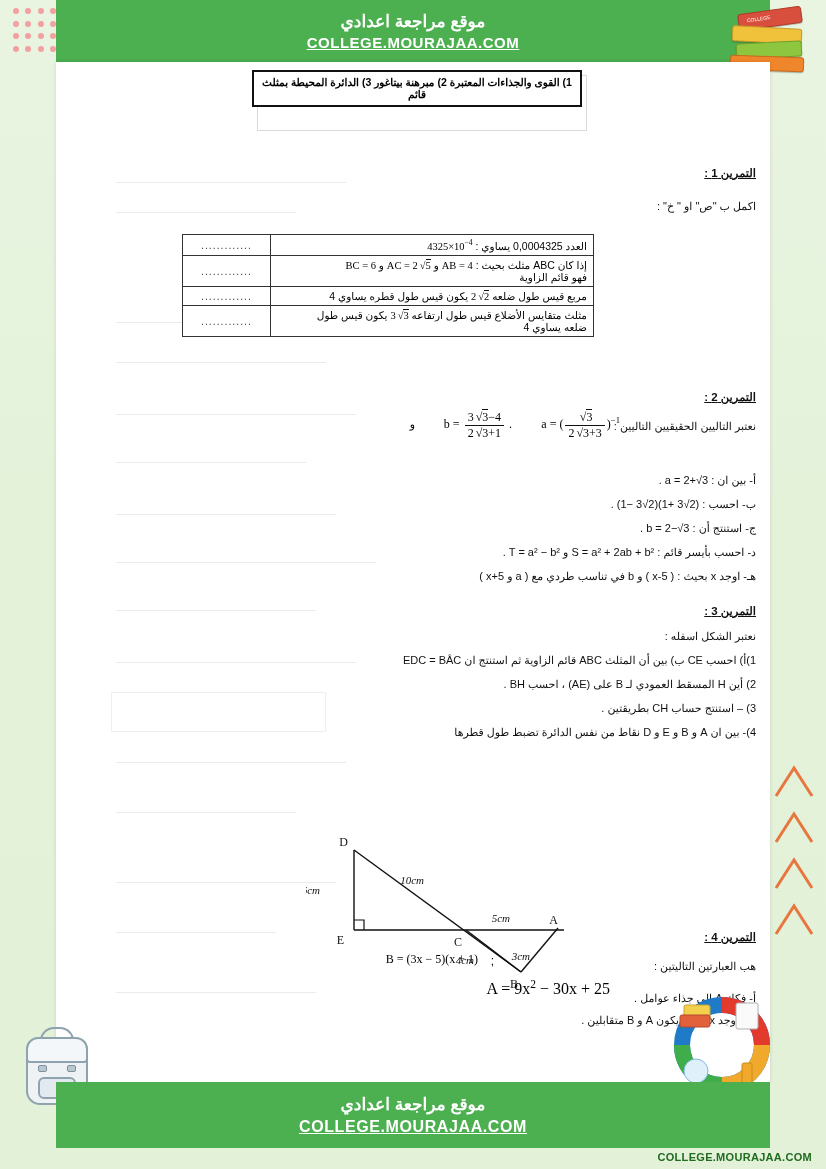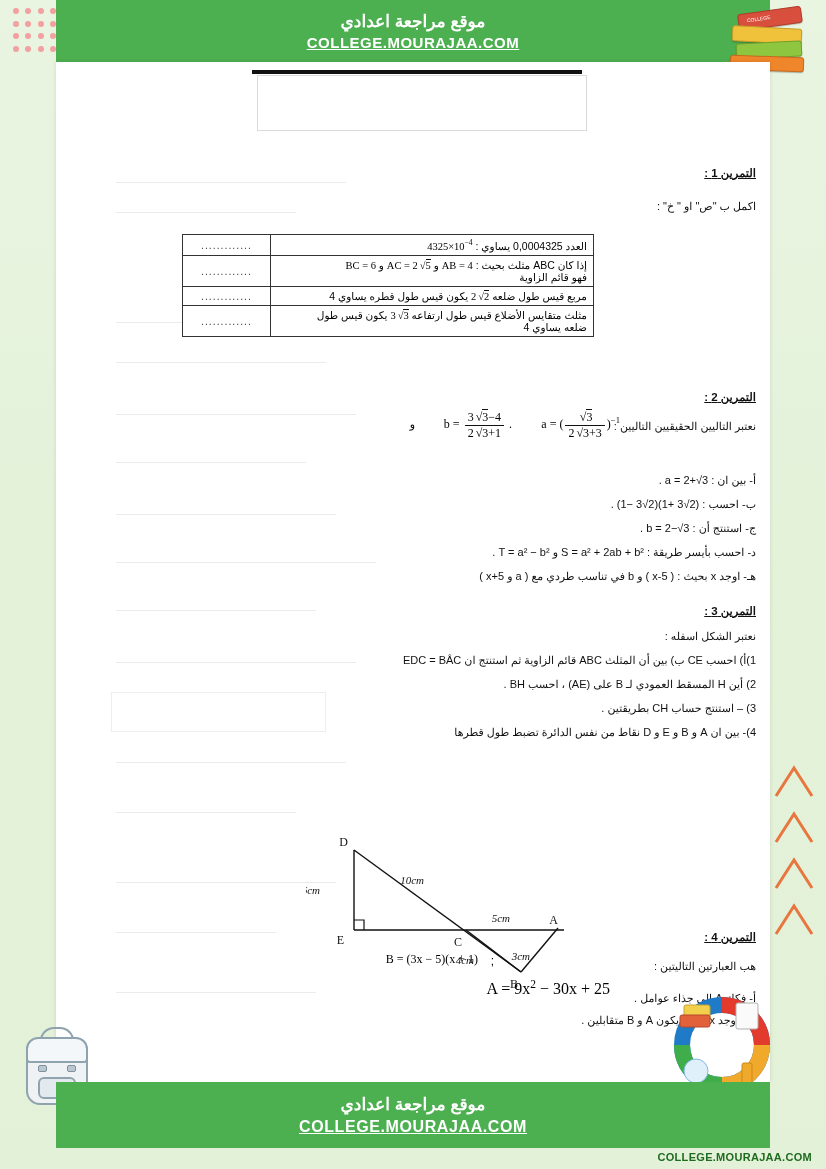--- a/index.html
+++ b/index.html
@@ -197,20 +197,21 @@
     <div class="bx" style="left:55px; top:630px; width:215px; height:40px;"></div>
     <div class="ln" style="left:60px; top:700px; width:230px;"></div>
     <div class="ln" style="left:60px; top:750px; width:180px;"></div>
     <div class="ln" style="left:60px; top:820px; width:220px;"></div>
     <div class="ln" style="left:60px; top:870px; width:160px;"></div>
     <div class="ln" style="left:60px; top:930px; width:200px;"></div>
   </div>
 
   <div class="title-shadow"></div>
   <div class="title-box">
+    <div class="t2">1) القوى والجذاءات المعتبرة  2) مبرهنة بيتاغور  3) الدائرة المحيطة بمثلث قائم</div>
   </div>
 
   <div class="ex-title" style="right:14px; top:104px;">التمرين 1 :</div>
   <div class="ex-line" style="right:14px; top:138px;">اكمل ب "ص" او " خ" :</div>
 
   <table class="tbl1">
     <tbody>
       <tr>
         <td class="c-stat">
           العدد 0,0004325 يساوي : <span class="math">4325×10<span class="sup">−4</span></span>
@@ -251,21 +252,21 @@
   <div style="position:absolute; right:258px; top:348px; font-size:12px;">
     <span class="math"><span class="it">b</span> =
       <span class="frac"><span class="n">3<span class="sr"><span style="border-top:1px solid #111">3</span></span>−4</span><span class="d">2<span class="sr"><span style="border-top:1px solid #111">3</span></span>+1</span></span> .
     </span>
   </div>
   <div style="position:absolute; right:355px; top:356px; font-size:11px;">و</div>
 
   <div class="ex-line" style="right:14px; top:412px;">أ-   بين ان : a = 2+√3 .</div>
   <div class="ex-line" style="right:14px; top:436px;">ب-   احسب : (2√3 +1)(2√3 −1) .</div>
   <div class="ex-line" style="right:14px; top:460px;">ج-   استنتج أن : b = 2−√3 .</div>
-  <div class="ex-line" style="right:14px; top:484px;">د-   احسب بأيسر طريقة : S = a² + 2ab + b²  و  T = a² − b² .</div>
+  <div class="ex-line" style="right:14px; top:484px;">د-   احسب بأيسر قائم : S = a² + 2ab + b²  و  T = a² − b² .</div>
   <div class="ex-line" style="right:14px; top:508px;">هـ- اوجد x بحيث : ( x-5 ) و b  في تناسب طردي مع ( a  و  x+5 )</div>
 
   <div class="ex-title" style="right:14px; top:542px;text-align:center;">التمرين 3 :</div>
   <div class="ex-line" style="right:14px; top:568px;">نعتبر الشكل اسفله :</div>
   <div class="ex-line" style="right:14px; top:592px; width:640px;">1)أ) احسب CE                              ب)    بين أن المثلث ABC قائم الزاوية ثم استنتج ان  EDC = BÂC</div>
   <div class="ex-line" style="right:14px; top:616px;">2) أين H المسقط العمودي لـ B على (AE) ، احسب BH .</div>
   <div class="ex-line" style="right:14px; top:640px;">3)  – استنتج حساب CH بطريقتين .</div>
   <div class="ex-line" style="right:14px; top:664px;">4)- بين ان A و B و E و D نقاط من نفس الدائرة تضبط طول قطرها</div>
 
   <div class="fig">

